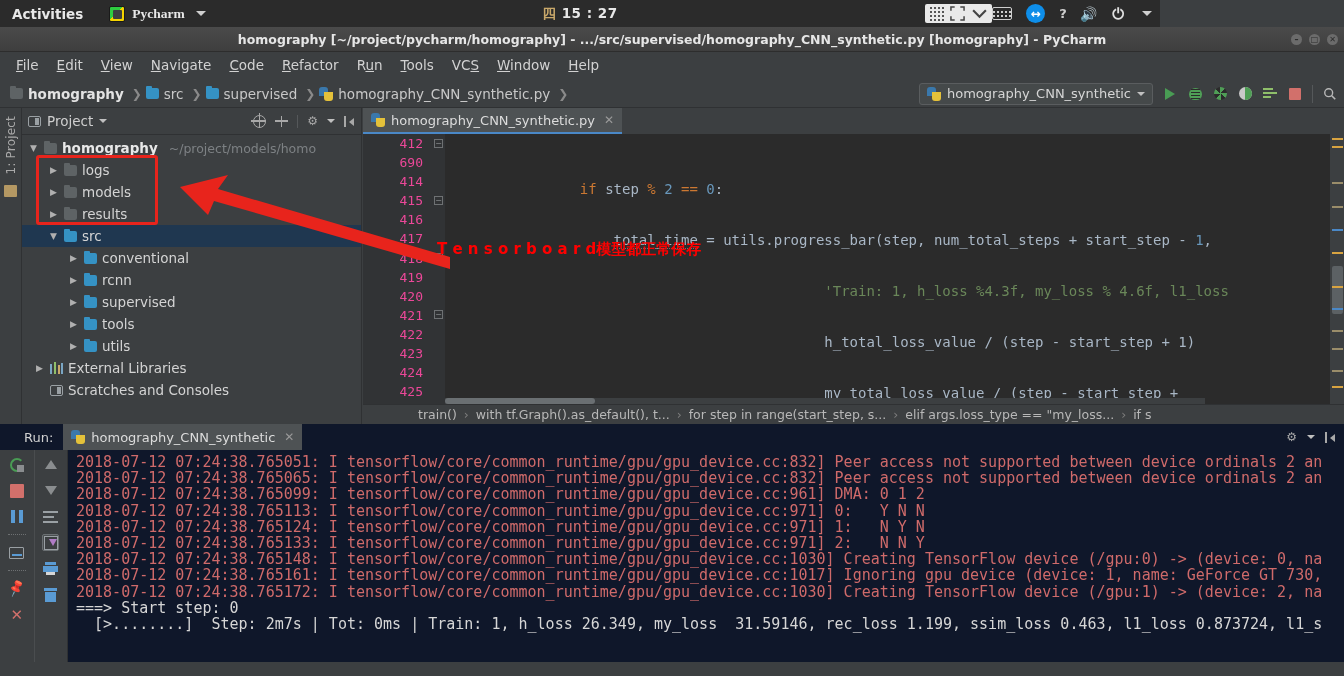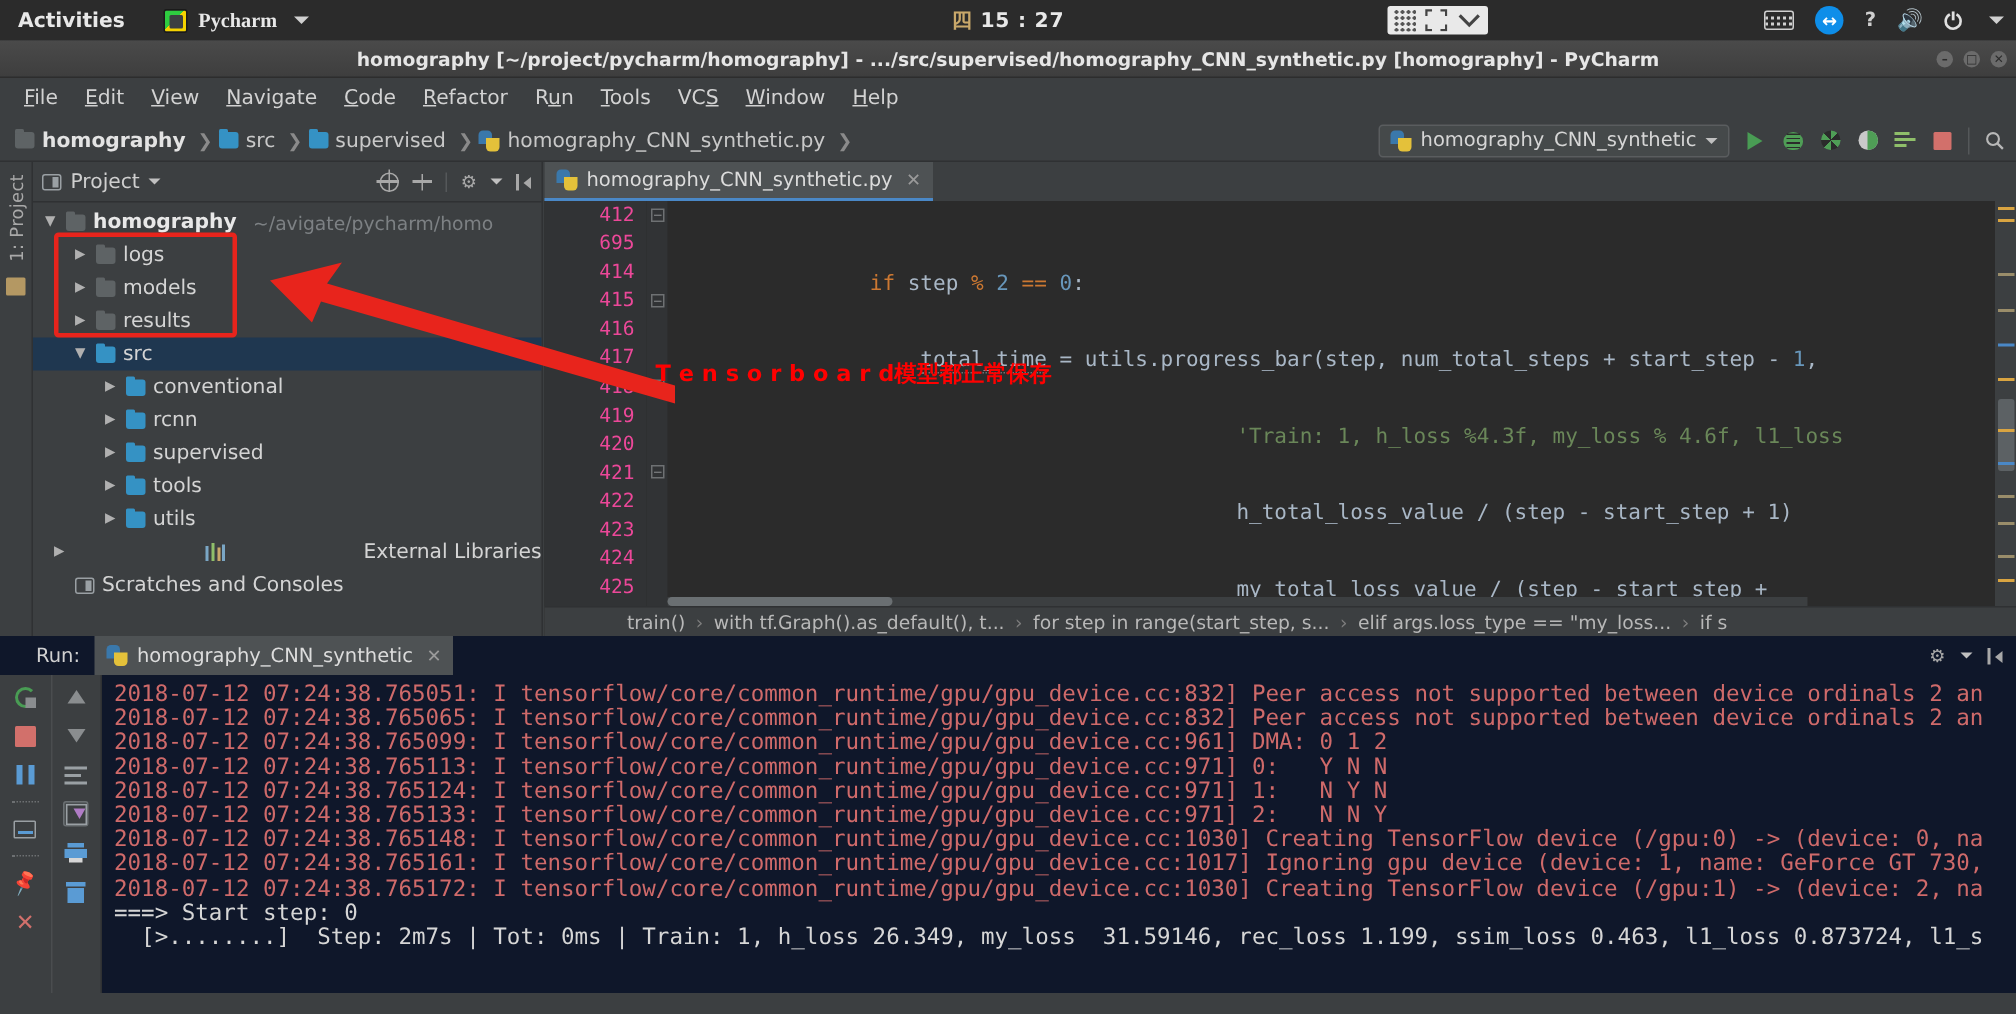--- a/index.html
+++ b/index.html
@@ -7,21 +7,21 @@
     width: 1344px; height: 676px;
     background: #3c3f41;
     font-family: "DejaVu Sans", "Liberation Sans", sans-serif;
     overflow: hidden;
     color: #bbbbbb;
   }
   #app { position: relative; width: 1344px; height: 676px; }
 
   
   .gnome-bar {
-    position: absolute; top: 0; left: 0; width: 1344px; height: 27px;
+    position: absolute; top: 0; left: 0; width: 1160px; height: 27px;
     background: #2b2b2b;
     display: flex; align-items: center;
     font-size: 13.5px; color: #e8e8e8; font-weight: bold;
   }
   .gnome-activities { margin-left: 12px; }
   .gnome-app { display: flex; align-items: center; margin-left: 26px; gap: 7px; font-family: Liberation Serif, serif; }
   .app-icon {
     width: 16px; height: 16px; border-radius: 2px;
     background: linear-gradient(135deg,#2ecc40 0%,#2ecc40 45%,#f5d300 46%,#f5d300 100%);
     border: 1px solid #1a1a1a; position: relative;
@@ -430,21 +430,21 @@
         <span class="ic-hide"></span>
       </span>
     </div>
     <div class="pp-divider"></div>
 
     <div class="tree">
       <div class="trow" style="padding-left:6px;">
         <span class="tarrow open"></span>
         <span class="fold-ico"></span>
         <span class="tlabel bold">homography</span>
-        <span class="tpath">~/avigate/pycharm/homo</span>
+        <span class="tpath">~/project/models/homo</span>
       </div>
       <div class="trow" style="padding-left:26px;">
         <span class="tarrow closed"></span>
         <span class="fold-ico"></span>
         <span class="tlabel">logs</span>
       </div>
       <div class="trow" style="padding-left:26px;">
         <span class="tarrow closed"></span>
         <span class="fold-ico"></span>
         <span class="tlabel">models</span>
@@ -477,21 +477,21 @@
       <div class="trow" style="padding-left:46px;">
         <span class="tarrow closed"></span>
         <span class="fold-ico blue"></span>
         <span class="tlabel">tools</span>
       </div>
       <div class="trow" style="padding-left:46px;">
         <span class="tarrow closed"></span>
         <span class="fold-ico blue"></span>
         <span class="tlabel">utils</span>
       </div>
-      <div class="trow" style="padding-left:12px;justify-content:space-between;">
+      <div class="trow" style="padding-left:12px;">
         <span class="tarrow closed"></span>
         <span class="lib-ico"></span>
         <span class="tlabel">External Libraries</span>
       </div>
       <div class="trow" style="padding-left:28px;">
         <span class="scratch-ico"></span>
         <span class="tlabel">Scratches and Consoles</span>
       </div>
     </div>
   </div>
@@ -500,21 +500,21 @@
     <div class="tabbar">
       <div class="tab">
         <span class="py-ico"></span>
         <span>homography_CNN_synthetic.py</span>
         <span class="tab-close">✕</span>
       </div>
     </div>
 
     <div class="gutter">
       <div class="gline">412</div>
-      <div class="gline">695</div>
+      <div class="gline">690</div>
       <div class="gline">414</div>
       <div class="gline">415</div>
       <div class="gline">416</div>
       <div class="gline">417</div>
       <div class="gline">418</div>
       <div class="gline">419</div>
       <div class="gline">420</div>
       <div class="gline">421</div>
       <div class="gline">422</div>
       <div class="gline">423</div>

